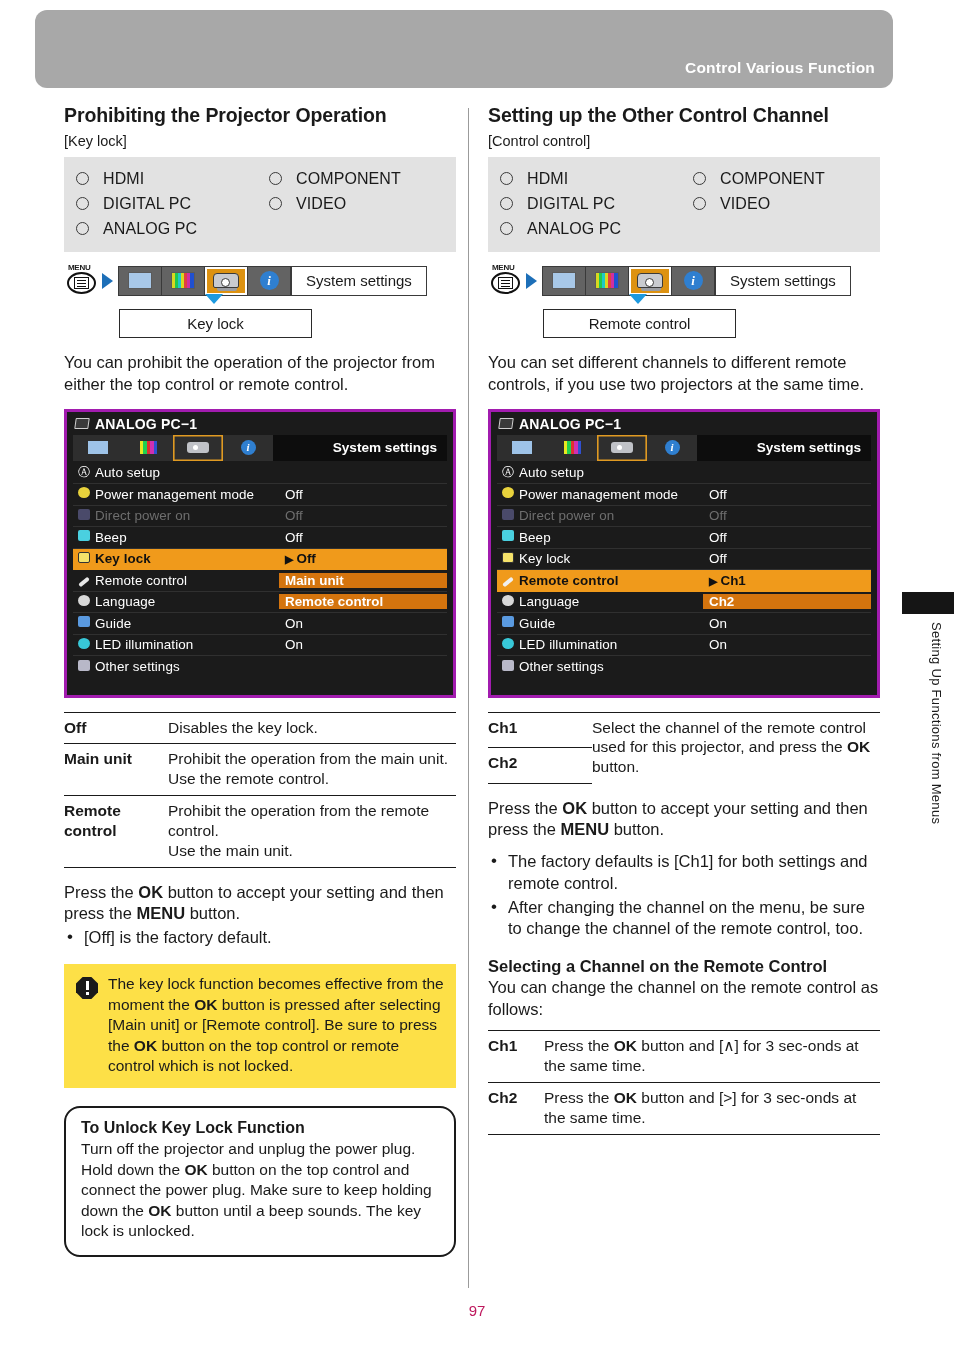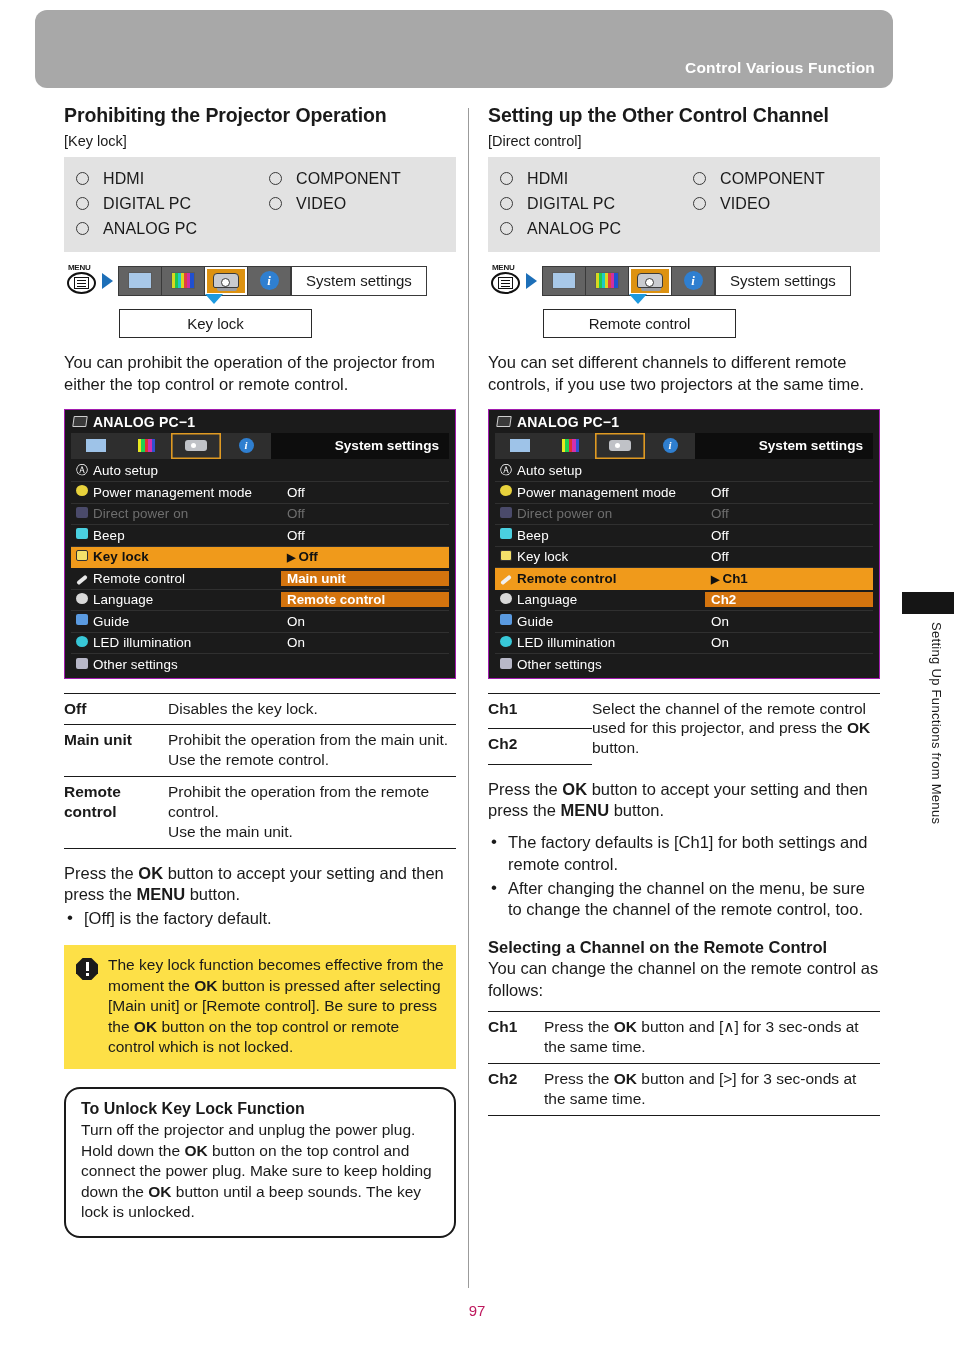--- a/index.html
+++ b/index.html
@@ -133,22 +133,22 @@
   }
   .path-box {
     border: 1px solid #2a2a2a; background: #fff;
     font-size: 15px; text-align: center; padding: 5px 0;
     position: relative;
   }
 
   
   .osd {
     margin-top: 13px; background: #1b1b1b;
-    border: 1px solid #a21caf; font-size: 13.4px; color: #fff;
-    width: 392px; padding-bottom: 2px;
+    border: 3px solid #a21caf; font-size: 13.4px; color: #fff;
+    width: 392px; padding-bottom: 17px;
   }
   .osd-title {
     display: flex; align-items: center; gap: 6px;
     padding: 4px 0 3px 8px; font-size: 14px; font-weight: bold;
     letter-spacing: .2px;
   }
   .osd-pcicon {
     width: 14px; height: 11px; border: 1.3px solid #cfcfcf; background: #3a3a3a;
     border-radius: 1px; position: relative; flex: none; transform: skewX(-8deg);
   }
@@ -454,21 +454,21 @@
 
     <div class="tipbox">
       <h3>To Unlock Key Lock Function</h3>
       <p><span>Turn off the projector and unplug the power plug. Hold down the </span><span class="b">OK</span><span> button on the top control and connect the power plug. Make sure to keep holding down the </span><span class="b">OK</span><span> button until a beep sounds. The key lock is unlocked.</span></p>
     </div>
   </div>
 
   <div class="col-right">
 
     <h2 class="sec-title">Setting up the Other Control Channel</h2>
-    <div class="sec-sub">[Direct control]</div>
+    <div class="sec-sub">[Control control]</div>
 
     <div class="inputs-box">
       <div class="inputs-col">
         <div class="input-row">
           <span class="radio-dot"></span>
           <span class="input-label">HDMI</span>
         </div>
         <div class="input-row">
           <span class="radio-dot"></span>
           <span class="input-label">DIGITAL PC</span>

